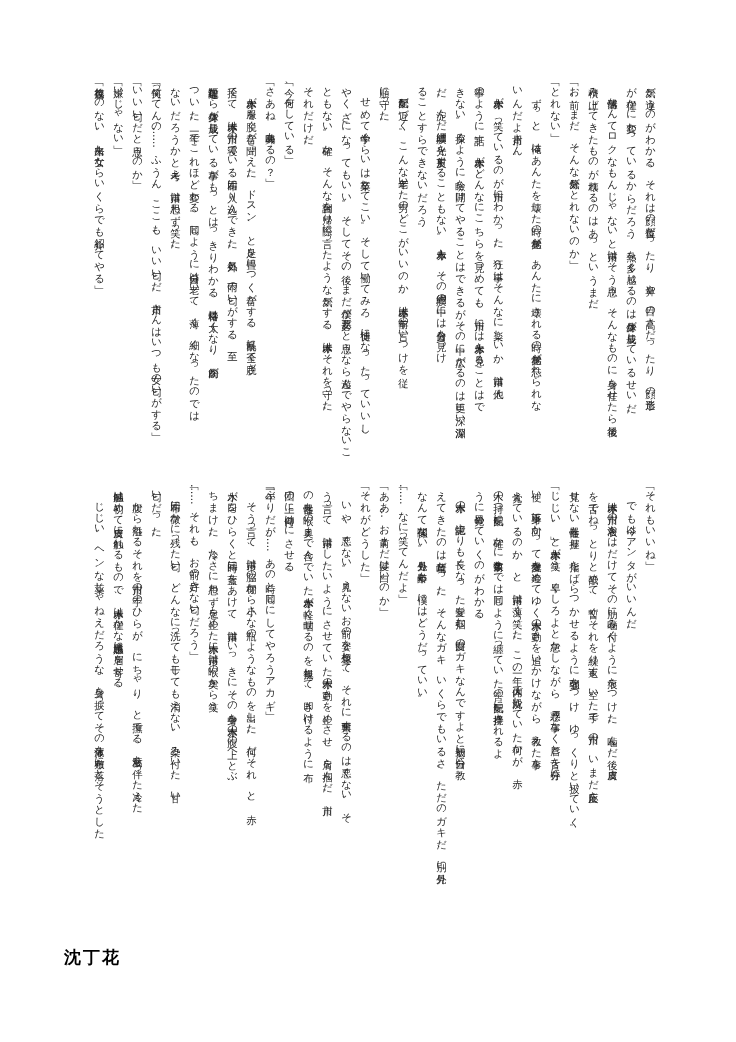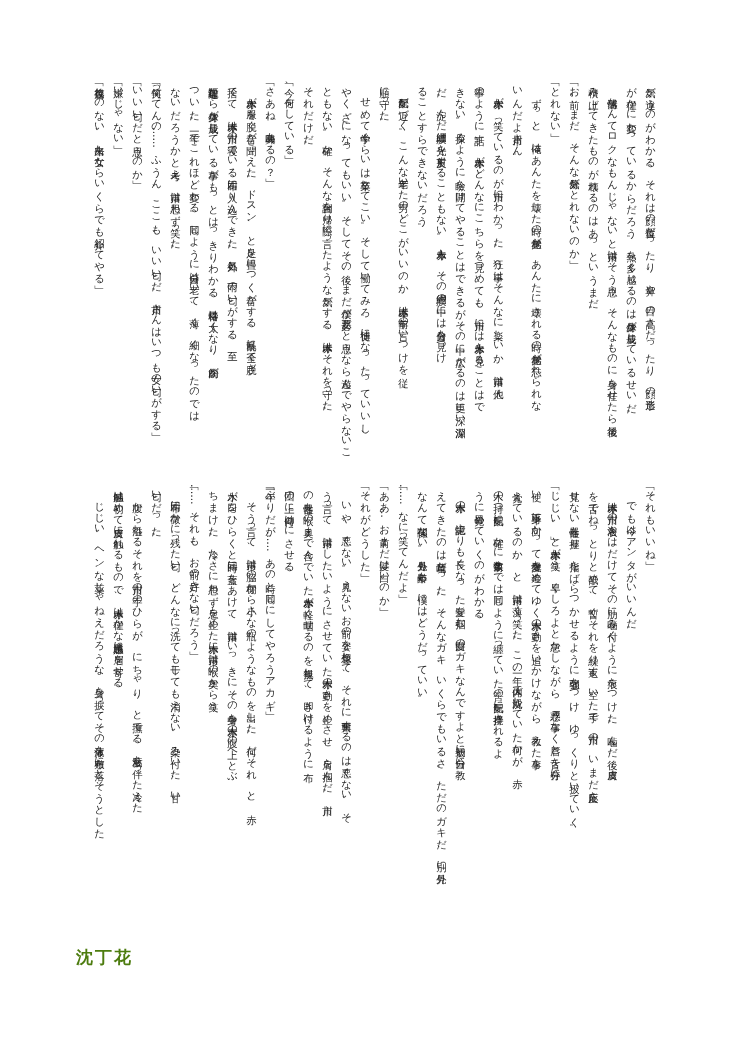--- a/index.html
+++ b/index.html
@@ -27,25 +27,25 @@
   }
   .vblock-top { top: 80px; }
   .vblock-bottom { top: 484px; }
   .vline {
     margin: 0;
     padding: 0;
     white-space: pre;
   }
   .footer-title {
     position: absolute;
-    left: 76px;
+    left: 64px;
     top: 946px;
     font-size: 17px;
     font-weight: 600;
-    color: #4d7c0f;
+    color: #000000;
     letter-spacing: 2px;
   }
 </style>
 </head>
 <body>
 
 <div class="page">
 
   <div class="vblock vblock-top">
 

